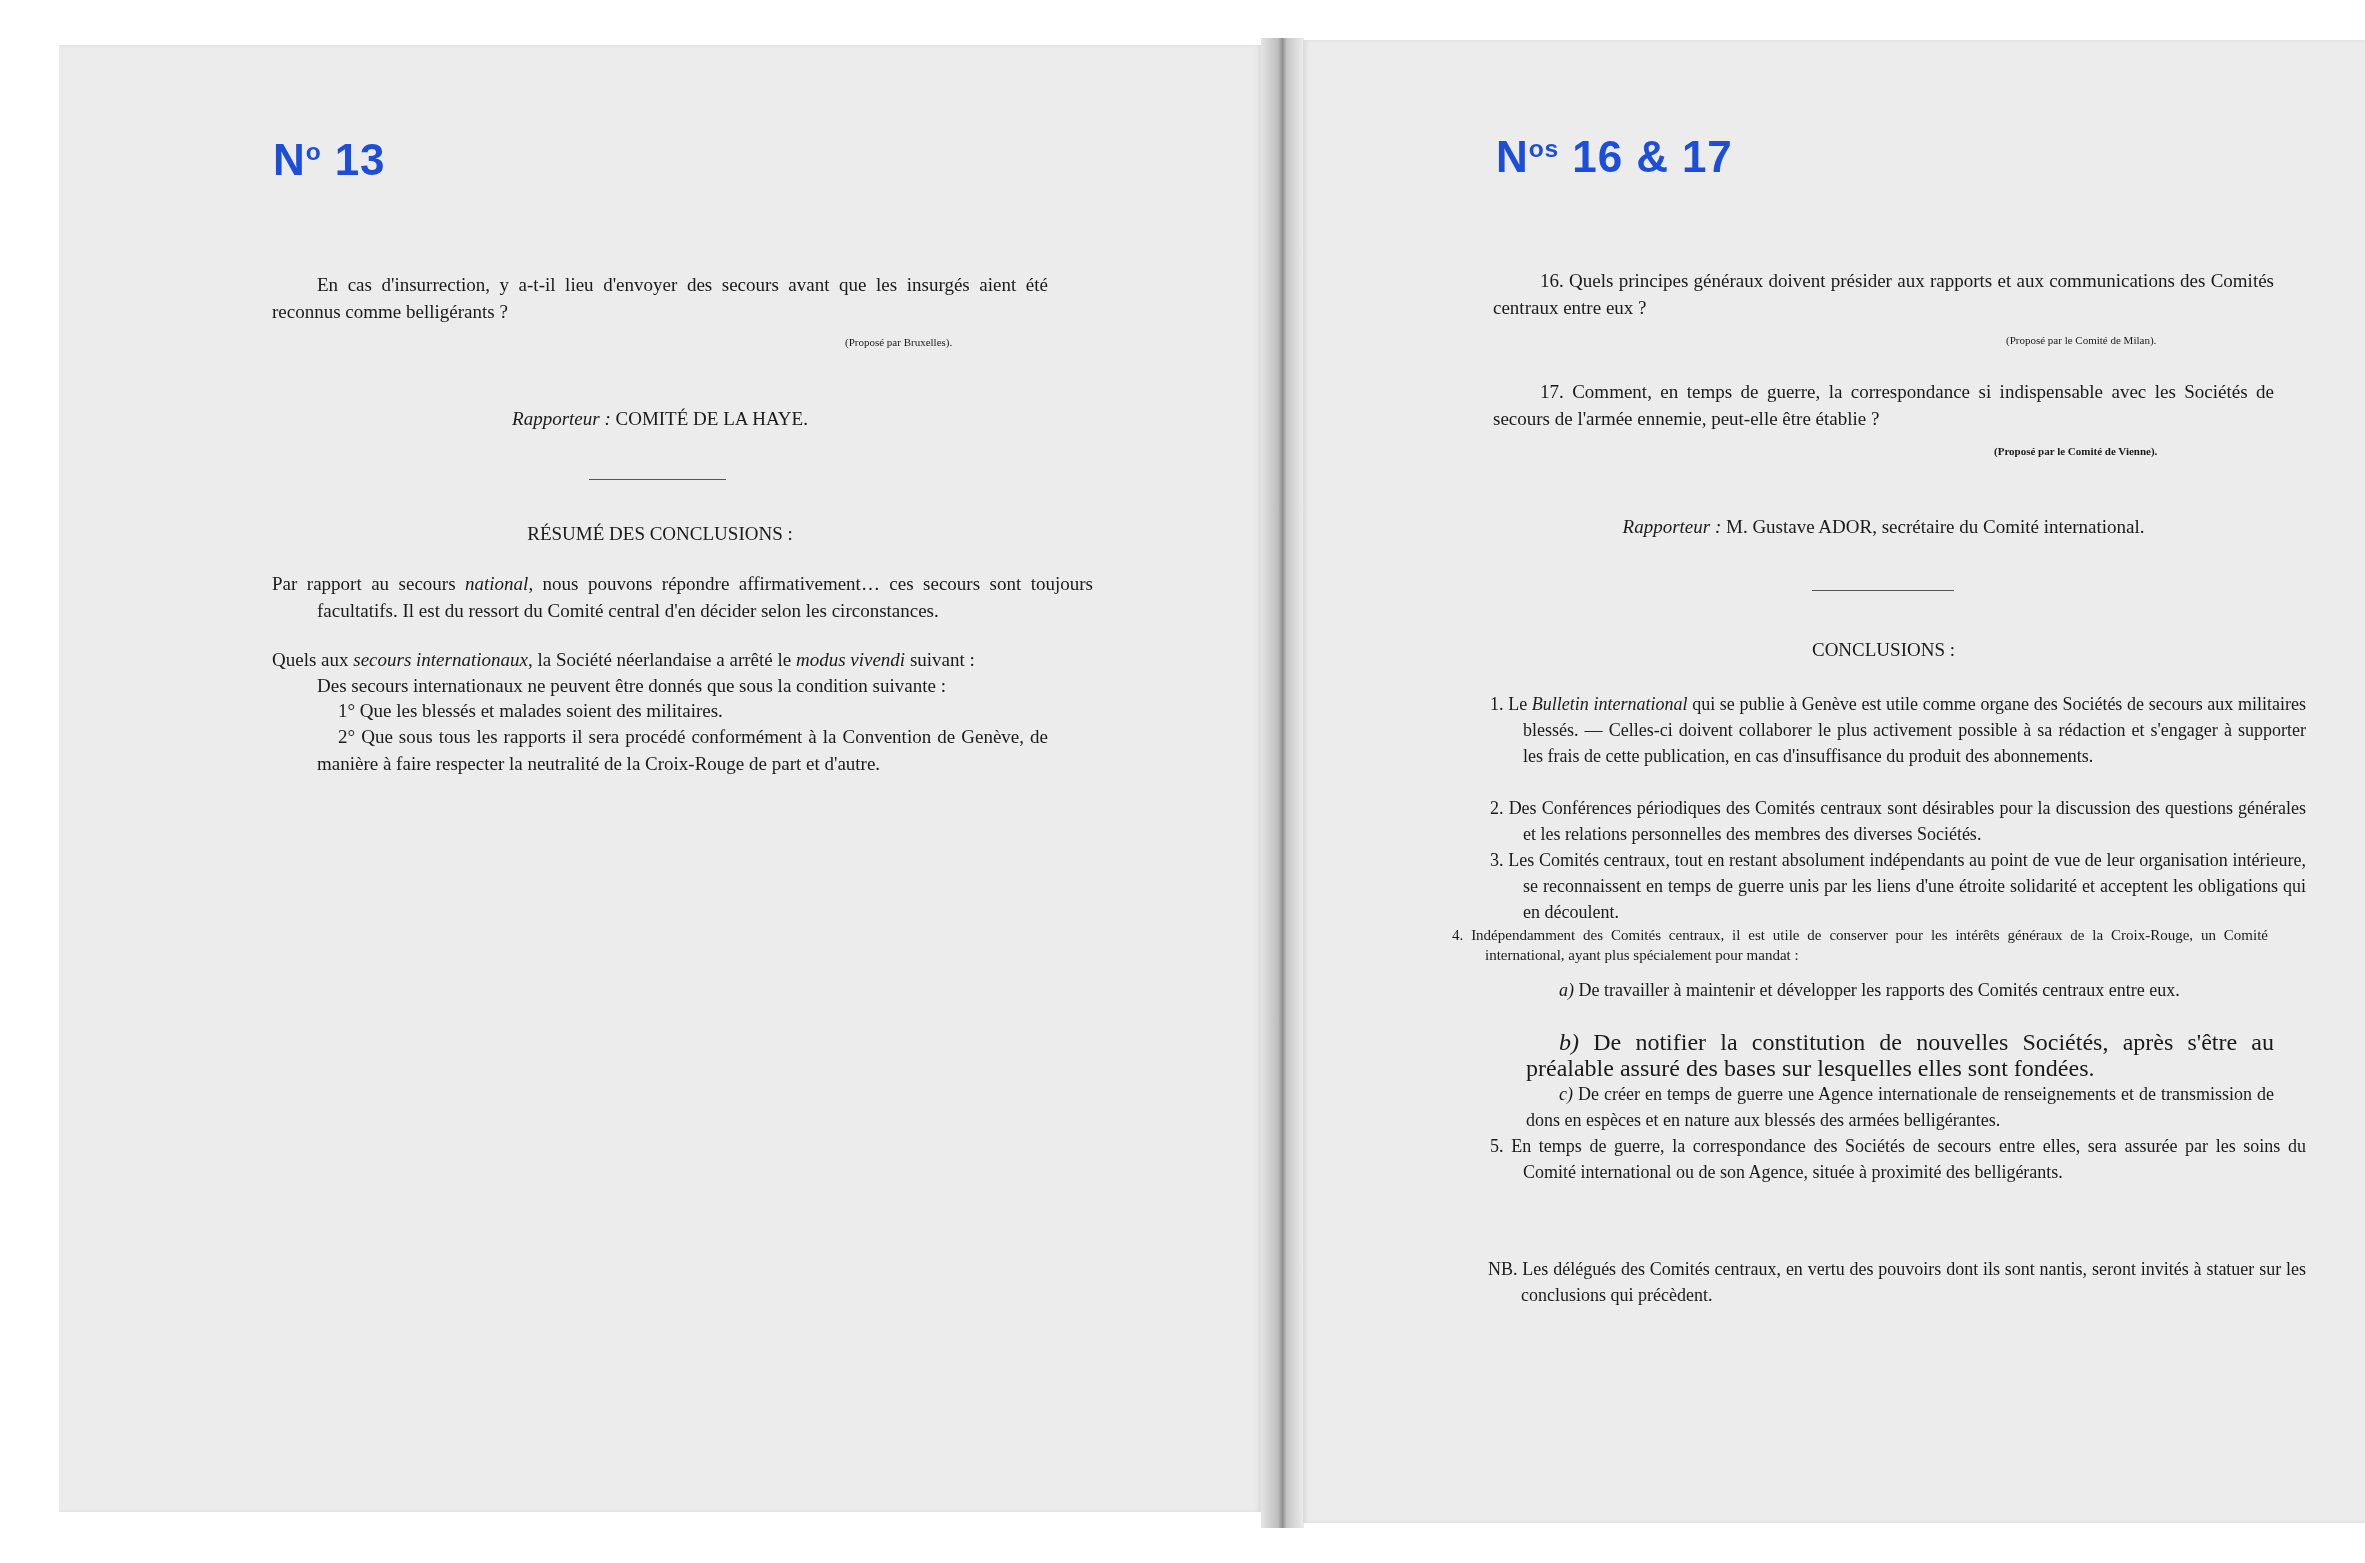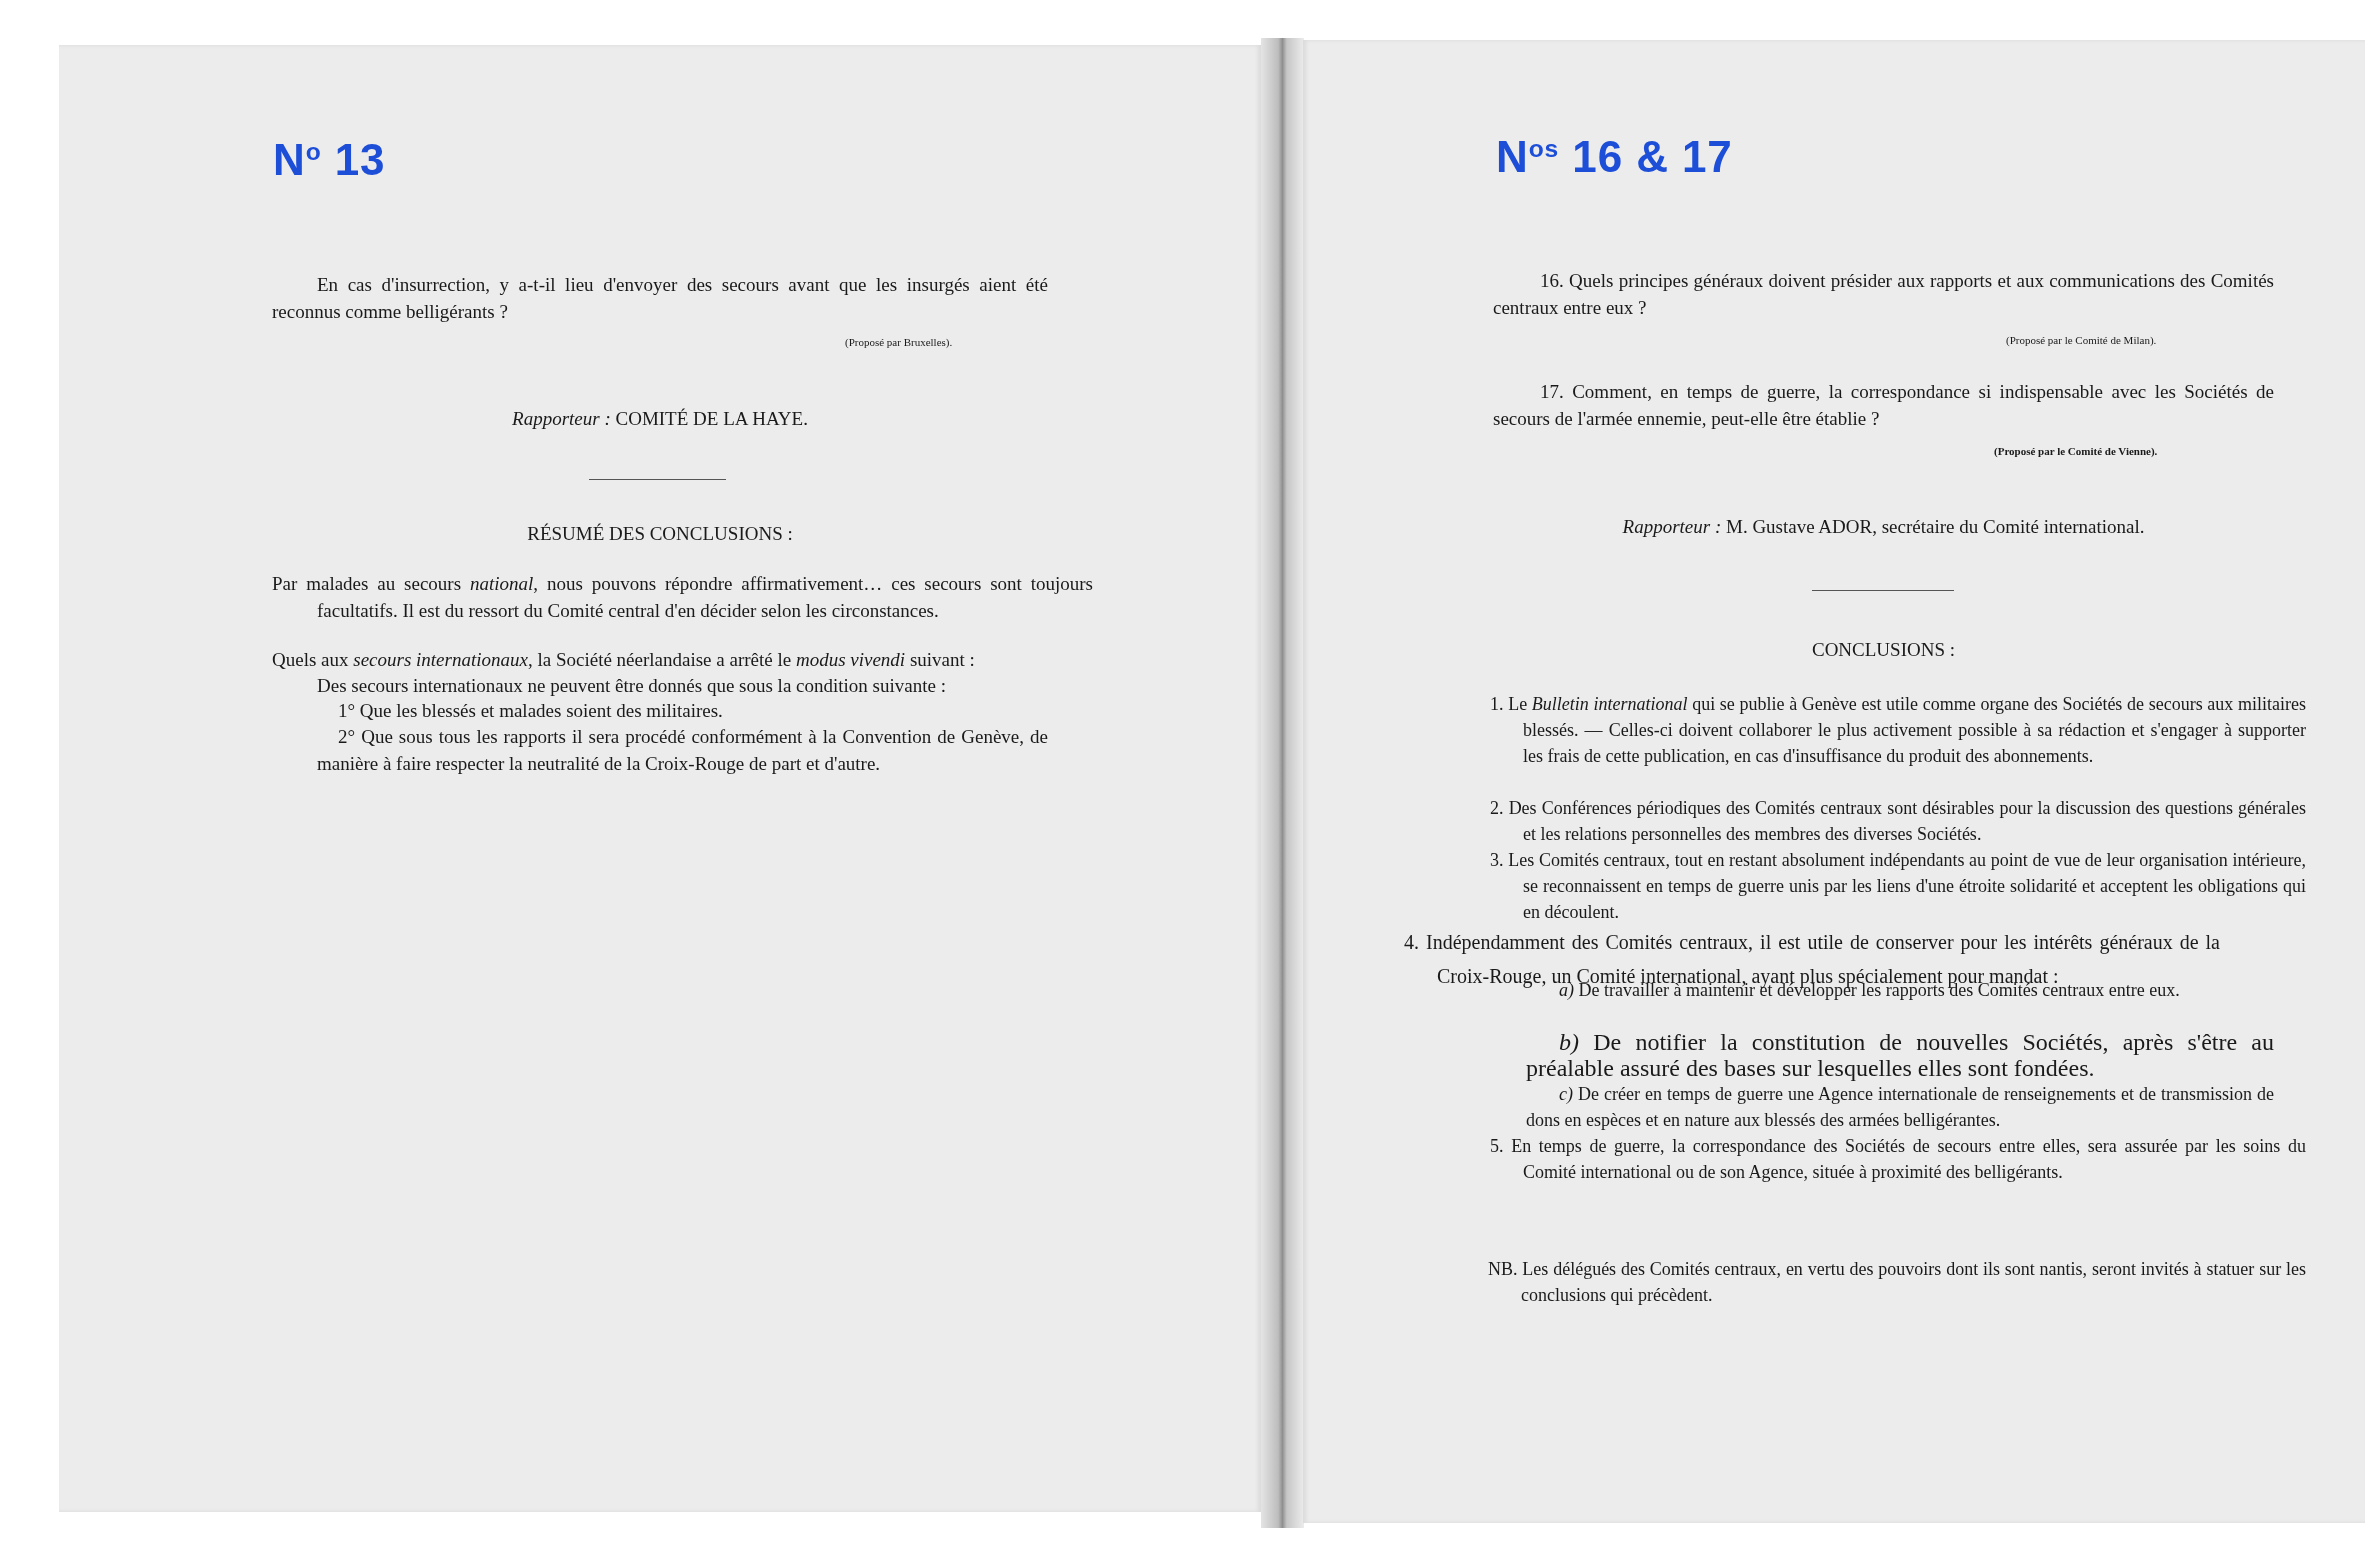--- a/index.html
+++ b/index.html
@@ -50,21 +50,21 @@
 
 <div class="abs txt" style="left:272px; top:271px; width:776px; text-indent:45px;">En cas d'insurrection, y a-t-il lieu d'envoyer des secours avant que les insurgés aient été reconnus comme belligérants ?</div>
 <div class="abs small" style="left:845px; top:336px;">(Proposé par Bruxelles).</div>
 
 <div class="abs txt center" style="left:272px; top:405px; width:776px;"><span class="i">Rapporteur :</span> <span>COMITÉ DE LA HAYE.</span></div>
 
 <div class="rule" style="left:589px; top:479px; width:137px;"></div>
 
 <div class="abs txt center" style="left:272px; top:520px; width:776px;">RÉSUMÉ DES CONCLUSIONS :</div>
 
-<div class="abs txt hang" style="left:272px; top:570px; width:776px;"><span>Par malades au secours </span><span class="i">national</span><span>, nous pouvons répondre affirmativement… ces secours sont toujours facultatifs. Il est du ressort du Comité central d'en décider selon les circonstances.</span></div>
+<div class="abs txt hang" style="left:272px; top:570px; width:776px;"><span>Par rapport au secours </span><span class="i">national</span><span>, nous pouvons répondre affirmativement… ces secours sont toujours facultatifs. Il est du ressort du Comité central d'en décider selon les circonstances.</span></div>
 <div class="abs txt" style="left:272px; top:646px; width:776px;"><span>Quels aux </span><span class="i">secours internationaux</span><span>, la Société néerlandaise a arrêté le </span><span class="i">modus vivendi</span><span> suivant :</span></div>
 <div class="abs txt" style="left:317px; top:672px; width:731px;">Des secours internationaux ne peuvent être donnés que sous la condition suivante :</div>
 <div class="abs txt" style="left:338px; top:697px; width:710px;">1° Que les blessés et malades soient des militaires.</div>
 <div class="abs txt" style="left:317px; top:723px; width:731px; text-indent:21px;">2° Que sous tous les rapports il sera procédé conformément à la Convention de Genève, de manière à faire respecter la neutralité de la Croix-Rouge de part et d'autre.</div>
 
 <div class="abs heading" style="left:1496px; top:132px;"><span>N</span><sup>os</sup> <span>16 &amp; 17</span></div>
 
 <div class="abs txt" style="left:1493px; top:267px; width:781px; text-indent:47px;">16. Quels principes généraux doivent présider aux rapports et aux communications des Comités centraux entre eux ?</div>
 <div class="abs small" style="left:2006px; top:334px;">(Proposé par le Comité de Milan).</div>
 
@@ -73,21 +73,21 @@
 
 <div class="abs txt center" style="left:1493px; top:513px; width:781px;"><span class="i">Rapporteur :</span> <span>M. Gustave ADOR, secrétaire du Comité international.</span></div>
 
 <div class="rule" style="left:1812px; top:590px; width:142px;"></div>
 
 <div class="abs txt center" style="left:1493px; top:636px; width:781px;">CONCLUSIONS :</div>
 
 <div class="abs txt hang2" style="left:1490px; top:691px; width:783px; font-size:18px; line-height:26px;"><span>1.</span> <span>Le </span><span class="i">Bulletin international</span><span> qui se publie à Genève est utile comme organe des Sociétés de secours aux militaires blessés. — Celles-ci doivent collaborer le plus activement possible à sa rédaction et s'engager à supporter les frais de cette publication, en cas d'insuffisance du produit des abonnements.</span></div>
 <div class="abs txt hang2" style="left:1490px; top:795px; width:783px; font-size:18px; line-height:26px;"><span>2.</span> <span>Des Conférences périodiques des Comités centraux sont désirables pour la discussion des questions générales et les relations personnelles des membres des diverses Sociétés.</span></div>
 <div class="abs txt hang2" style="left:1490px; top:847px; width:783px; font-size:18px; line-height:26px;"><span>3.</span> <span>Les Comités centraux, tout en restant absolument indépendants au point de vue de leur organisation intérieure, se reconnaissent en temps de guerre unis par les liens d'une étroite solidarité et acceptent les obligations qui en découlent.</span></div>
-<div class="abs txt hang2" style="left:1404px; top:925px; width:783px; font-size:20px; line-height:34px;"><span>4.</span> <span>Indépendamment des Comités centraux, il est utile de conserver pour les intérêts généraux de la Croix-Rouge, un Comité international, ayant plus spécialement pour mandat :</span></div>
+<div class="abs txt hang2" style="left:1452px; top:925px; width:783px; font-size:15px; line-height:20px;"><span>4.</span> <span>Indépendamment des Comités centraux, il est utile de conserver pour les intérêts généraux de la Croix-Rouge, un Comité international, ayant plus spécialement pour mandat :</span></div>
 
 <div class="abs txt" style="left:1526px; top:977px; width:748px; font-size:18px; line-height:26px; text-indent:33px;"><span class="i">a)</span> <span>De travailler à maintenir et développer les rapports des Comités centraux entre eux.</span></div>
 <div class="abs txt" style="left:1526px; top:1029px; width:748px; font-size:24px; line-height:26px; text-indent:33px;"><span class="i">b)</span> <span>De notifier la constitution de nouvelles Sociétés, après s'être au préalable assuré des bases sur lesquelles elles sont fondées.</span></div>
 <div class="abs txt" style="left:1526px; top:1081px; width:748px; font-size:18px; line-height:26px; text-indent:33px;"><span class="i">c)</span> <span>De créer en temps de guerre une Agence internationale de renseignements et de transmission de dons en espèces et en nature aux blessés des armées belligérantes.</span></div>
 
 <div class="abs txt hang2" style="left:1490px; top:1133px; width:783px; font-size:18px; line-height:26px;"><span>5.</span> <span>En temps de guerre, la correspondance des Sociétés de secours entre elles, sera assurée par les soins du Comité international ou de son Agence, située à proximité des belligérants.</span></div>
 
 <div class="abs txt hang2" style="left:1488px; top:1256px; width:785px; font-size:18px; line-height:26px;"><span>NB.</span> <span>Les délégués des Comités centraux, en vertu des pouvoirs dont ils sont nantis, seront invités à statuer sur les conclusions qui précèdent.</span></div>
 
 

